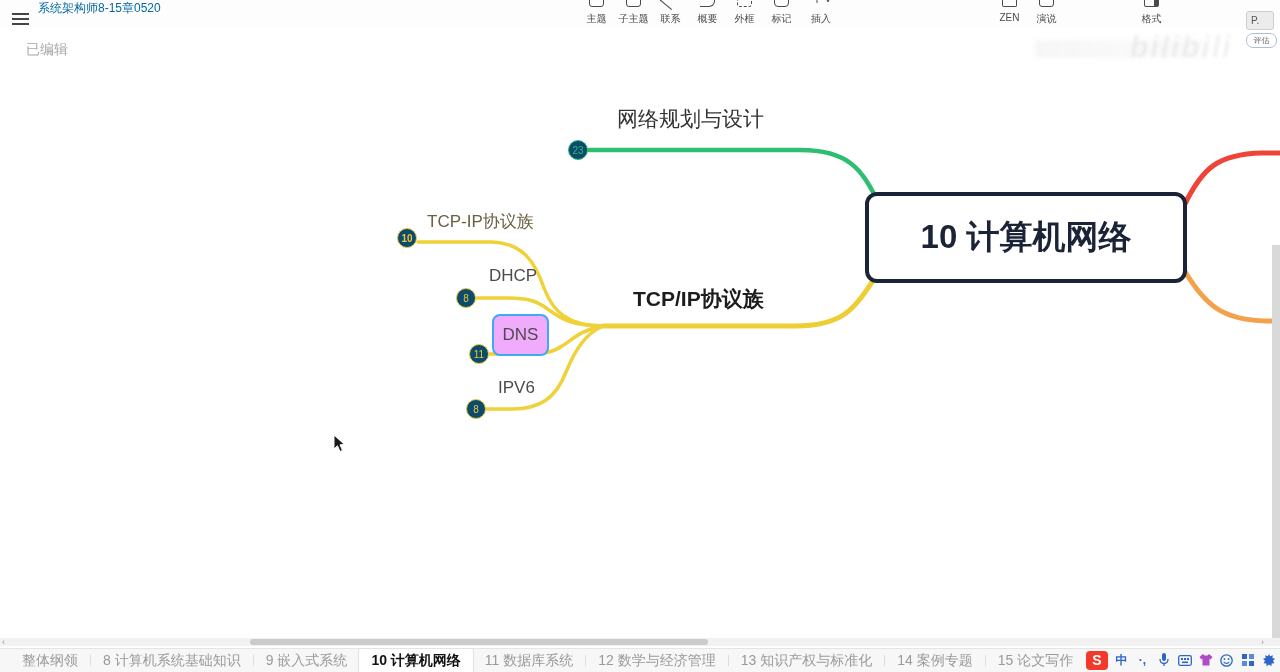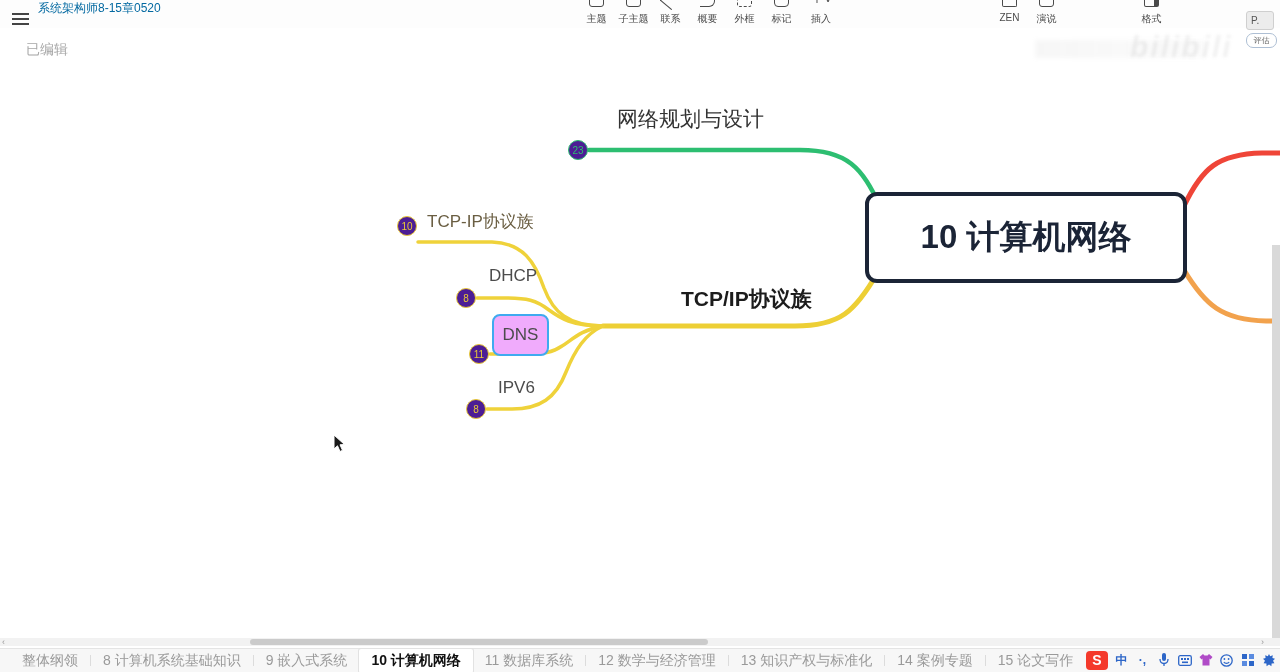--- a/index.html
+++ b/index.html
@@ -31,27 +31,27 @@
   
   svg.map { position:absolute; left:0; top:0; width:1280px; height:672px; }
   .root-node { position:absolute; left:865px; top:192px; width:322px; height:91px;
     background:#fff; border:4px solid #1B2436; border-radius:12px;
     display:flex; align-items:center; justify-content:center;
     font-size:33px; font-weight:bold; color:#1B2436; cursor:pointer; white-space:nowrap; }
   .dns-node { position:absolute; left:492px; top:314px; width:57px; height:42px;
     background:#f0abfc; border:2.5px solid #3FAAEF; border-radius:8px;
     display:flex; align-items:center; justify-content:center;
     font-size:17px; color:#4c4c4c; cursor:pointer; }
-  .badge { position:absolute; width:20px; height:20px; border-radius:50%; background:#4c1d95;
+  .badge { position:absolute; width:20px; height:20px; border-radius:50%; background:#0c4a6e;
     font-size:10px; display:flex; align-items:center; justify-content:center; cursor:pointer; }
   .badge.green { border:1.6px solid #2DBE71; color:#2DBE71; }
   .badge.yellow { border:1.6px solid #E9C937; color:#E9C937; }
   .mlabel { position:absolute; white-space:nowrap; cursor:pointer; }
   .lbl-top { font-size:21px; color:#333; }
-  .lbl-main { font-size:21px; font-weight:bold; color:#1c1c1c;margin-left:48px; }
+  .lbl-main { font-size:21px; font-weight:bold; color:#1c1c1c; }
   .lbl-sub { font-size:17px; color:#4c4c4c; }
   .lbl-sub.olive { color:#6a5e42; }
   
   .cursor { position:absolute; left:333px; top:434px; }
   
   .hscroll-track { position:absolute; left:0; top:638px; width:1280px; height:8px; background:#f2f2f2; }
   .hscroll-thumb { position:absolute; left:250px; top:639px; width:458px; height:6px; background:#cbcbcb; border-radius:3px; }
   .hs-chev { position:absolute; top:637px; font-size:9px; color:#9a9a9a; }
   .vscroll-thumb { position:absolute; left:1272px; top:245px; width:8px; height:393px; background:#d9d9d9; }
   
@@ -175,21 +175,21 @@
 <div class="mlabel lbl-top" style="left:617px; top:105px;">网络规划与设计</div>
 <div class="mlabel lbl-main" style="left:633px; top:285px;">TCP/IP协议族</div>
 <div class="mlabel lbl-sub olive" style="left:427px; top:210px;">TCP-IP协议族</div>
 <div class="mlabel lbl-sub" style="left:489px; top:266px;">DHCP</div>
 <div class="mlabel lbl-sub" style="left:498px; top:378px;">IPV6</div>
 
 <div class="root-node">10 计算机网络</div>
 <div class="dns-node">DNS</div>
 
 <div class="badge green" style="left:568px; top:140px;">23</div>
-<div class="badge yellow" style="left:397px; top:216px;">10</div>
+<div class="badge yellow" style="left:397px; top:228px;font-weight:bold;">10</div>
 <div class="badge yellow" style="left:456px; top:288px;">8</div>
 <div class="badge yellow" style="left:469px; top:344px;">11</div>
 <div class="badge yellow" style="left:466px; top:399px;">8</div>
 
 <div class="cursor">
   <svg width="13" height="19" viewBox="0 0 13 19">
     <path d="M1,1 L1,15 L4.5,11.8 L7,17.5 L9.5,16.3 L7,10.8 L11.5,10.5 Z" fill="#1a1a1a" stroke="#fff" stroke-width="1"></path>
   </svg>
 </div>
 

